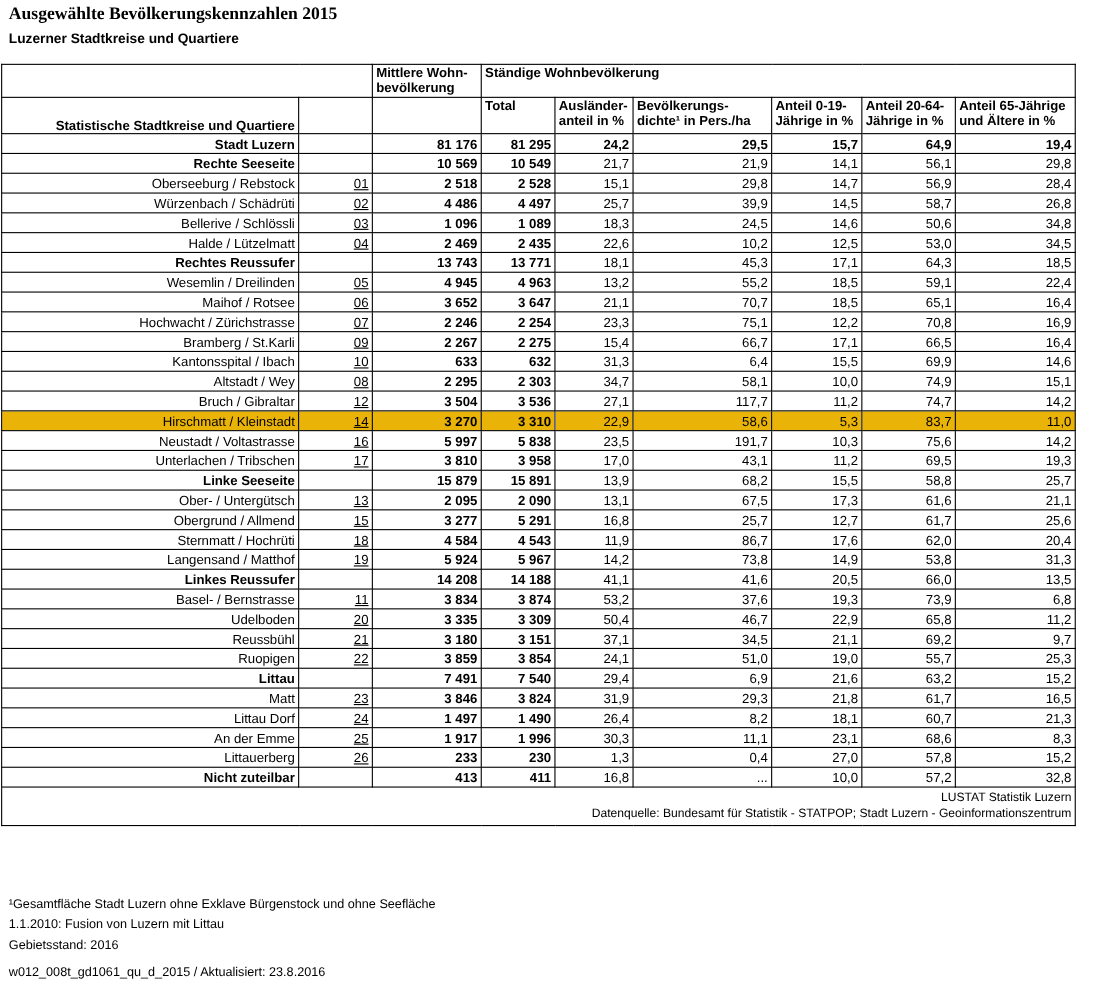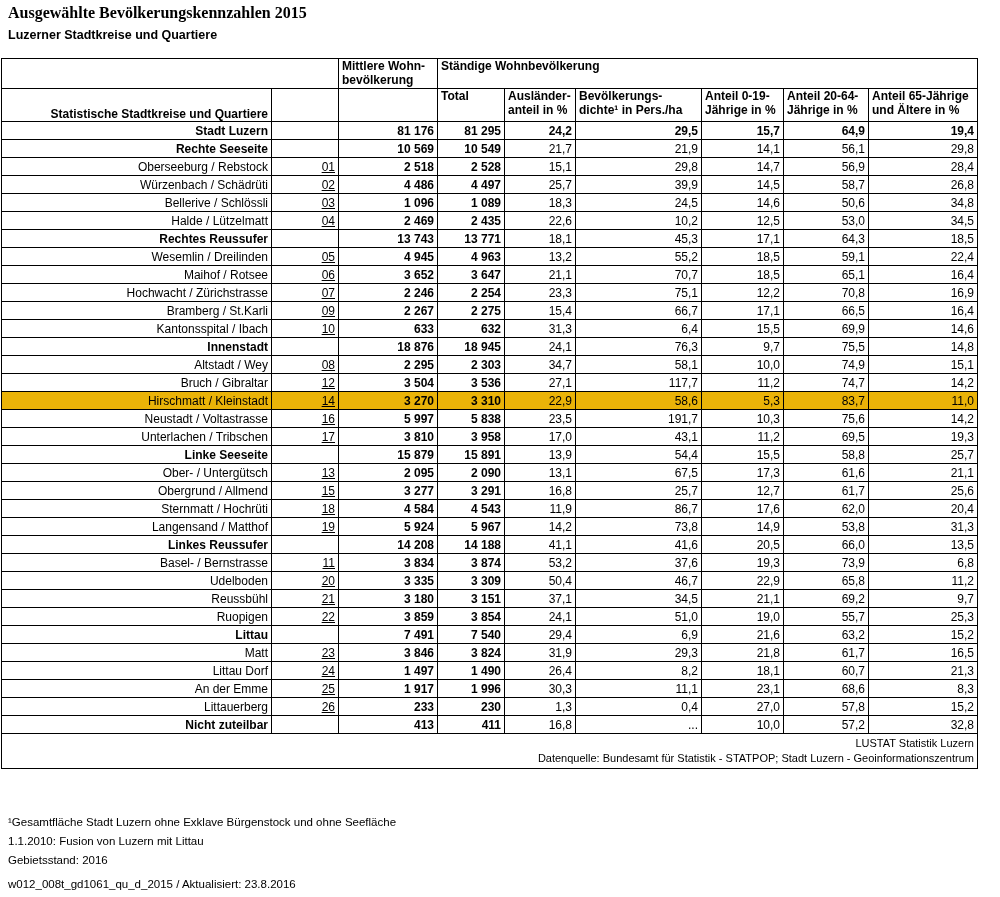--- a/index.html
+++ b/index.html
@@ -210,31 +210,20 @@
           <td class="code">10</td>
           <td class="num b">633</td>
           <td class="num b">632</td>
           <td class="num">31,3</td>
           <td class="num">6,4</td>
           <td class="num">15,5</td>
           <td class="num">69,9</td>
           <td class="num">14,6</td>
         </tr>
         <tr>
-          <td class="name b">Innenstadt</td>
-          <td class="code"></td>
-          <td class="num b">18 876</td>
-          <td class="num b">18 945</td>
-          <td class="num">24,1</td>
-          <td class="num">76,3</td>
-          <td class="num">9,7</td>
-          <td class="num">75,5</td>
-          <td class="num">14,8</td>
-        </tr>
-        <tr>
           <td class="name">Altstadt / Wey</td>
           <td class="code">08</td>
           <td class="num b">2 295</td>
           <td class="num b">2 303</td>
           <td class="num">34,7</td>
           <td class="num">58,1</td>
           <td class="num">10,0</td>
           <td class="num">74,9</td>
           <td class="num">15,1</td>
         </tr>
@@ -281,41 +270,41 @@
           <td class="num">11,2</td>
           <td class="num">69,5</td>
           <td class="num">19,3</td>
         </tr>
         <tr>
           <td class="name b">Linke Seeseite</td>
           <td class="code"></td>
           <td class="num b">15 879</td>
           <td class="num b">15 891</td>
           <td class="num">13,9</td>
-          <td class="num">54,4</td>
+          <td class="num">68,2</td>
           <td class="num">15,5</td>
           <td class="num">58,8</td>
           <td class="num">25,7</td>
         </tr>
         <tr>
           <td class="name">Ober- / Untergütsch</td>
           <td class="code">13</td>
           <td class="num b">2 095</td>
           <td class="num b">2 090</td>
           <td class="num">13,1</td>
           <td class="num">67,5</td>
           <td class="num">17,3</td>
           <td class="num">61,6</td>
           <td class="num">21,1</td>
         </tr>
         <tr>
           <td class="name">Obergrund / Allmend</td>
           <td class="code">15</td>
           <td class="num b">3 277</td>
-          <td class="num b">3 291</td>
+          <td class="num b">5 291</td>
           <td class="num">16,8</td>
           <td class="num">25,7</td>
           <td class="num">12,7</td>
           <td class="num">61,7</td>
           <td class="num">25,6</td>
         </tr>
         <tr>
           <td class="name">Sternmatt / Hochrüti</td>
           <td class="code">18</td>
           <td class="num b">4 584</td>

